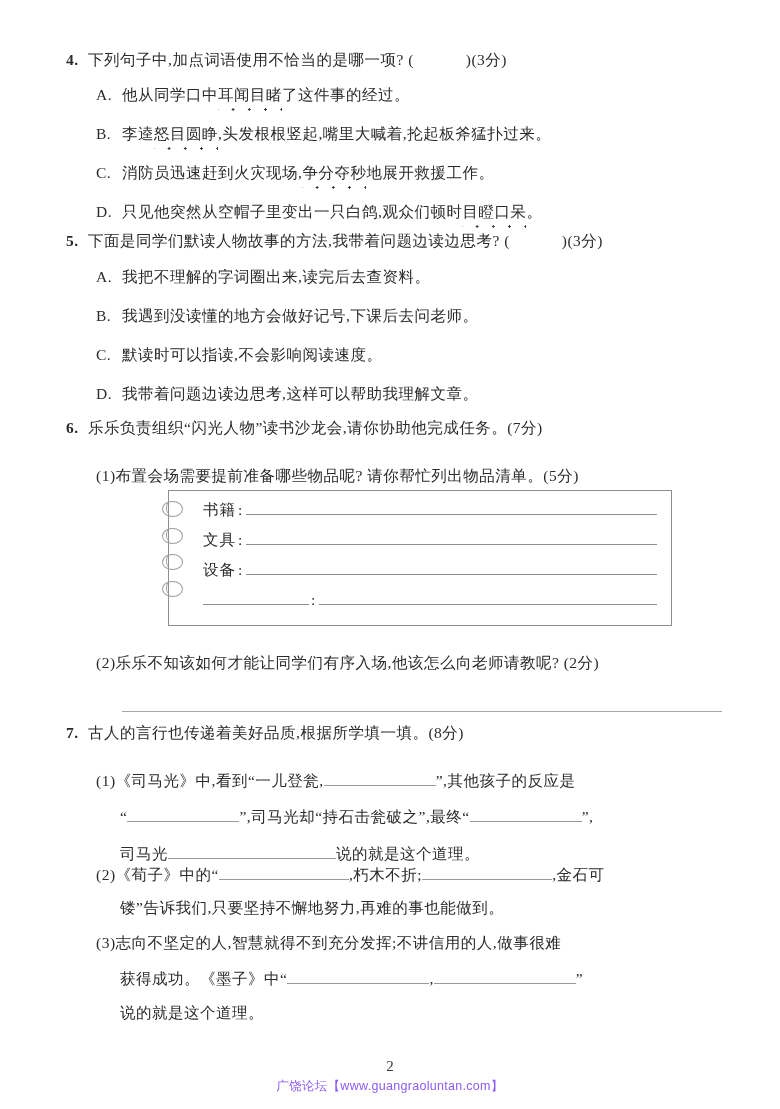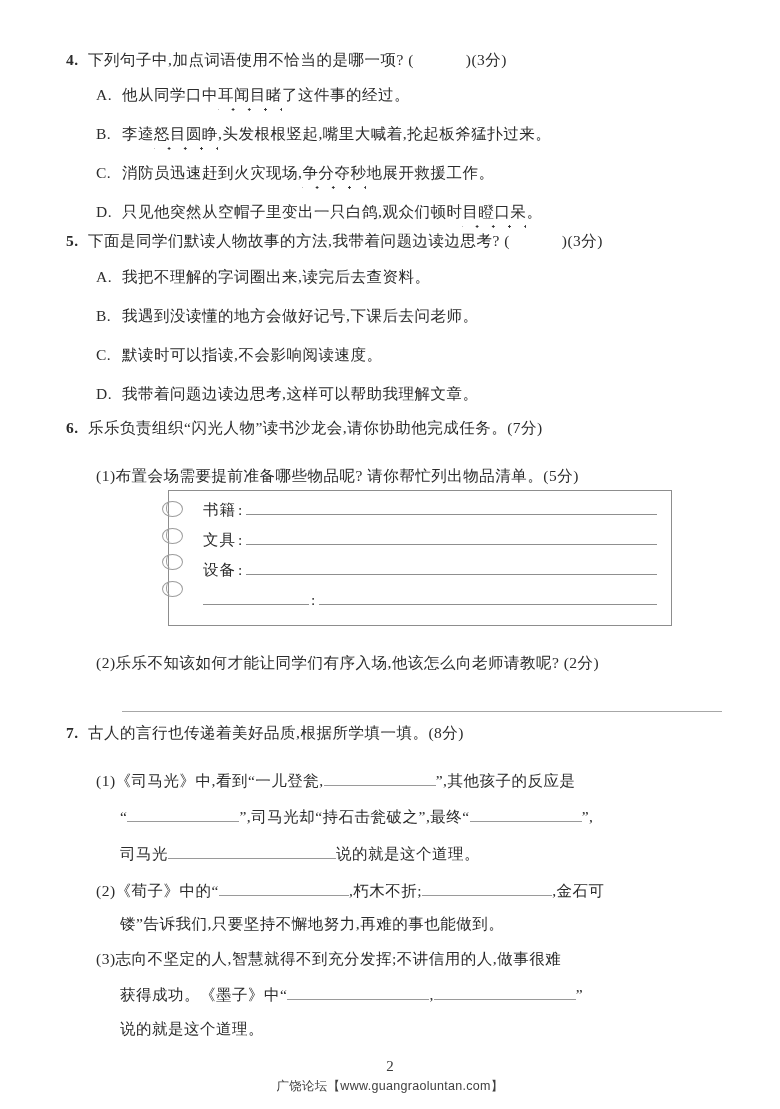--- a/index.html
+++ b/index.html
@@ -150,21 +150,21 @@
   
   .page-number {
     text-align: center;
     font-size: 15px;
     font-family: "Liberation Serif", serif;
     color: #3a3a3a;
   }
   .watermark {
     text-align: center;
     font-size: 12.5px;
-    color: #404040;
+    color: #8b5cf6;
     font-family: "Liberation Sans", sans-serif;
     letter-spacing: 0.3px;
   }
 
   .abs { position: absolute; }
 </style>
 </head>
 <body>
 
 <div class="page">
@@ -290,21 +290,21 @@
       <span class="stem">”,司马光却“持石击瓮破之”,最终“</span>
       <span class="blank" style="width:112px;"></span>
       <span class="stem">”,</span>
     </div>
     <div class="q-line" style="margin-top:18px; padding-left:54px;">
       <span class="stem">司马光</span>
       <span class="blank" style="width:168px;"></span>
       <span class="stem">说的就是这个道理。</span>
     </div>
 
-    <div class="q-line" style="margin-top:19px; padding-left:30px;">
+    <div class="q-line" style="margin-top:3px; padding-left:30px;">
       <span class="stem">(2)《荀子》中的“</span>
       <span class="blank" style="width:130px;"></span>
       <span class="stem">,朽木不折;</span>
       <span class="blank" style="width:130px;"></span>
       <span class="stem">,金石可</span>
     </div>
     <div class="q-line" style="margin-top:18px; padding-left:54px;">
       <span class="stem">镂”告诉我们,只要坚持不懈地努力,再难的事也能做到。</span>
     </div>
 

